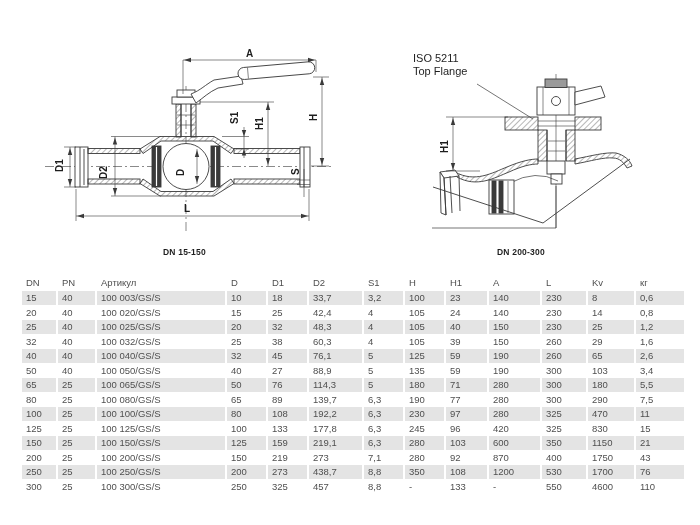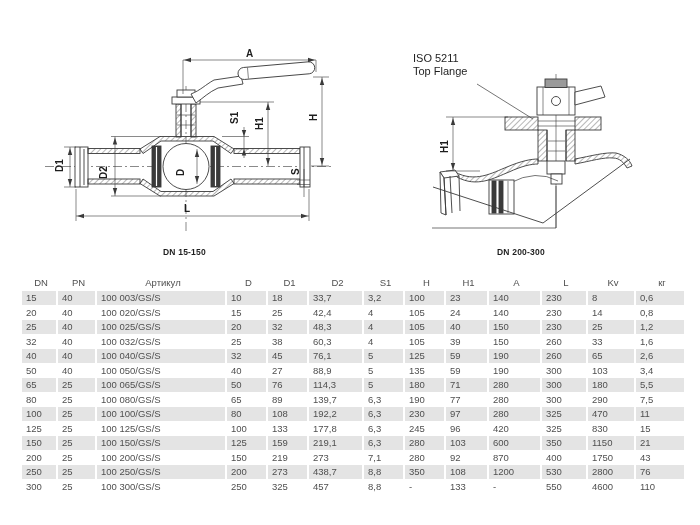--- a/index.html
+++ b/index.html
@@ -5,21 +5,21 @@
   html,body{margin:0;padding:0;background:#fff;}
   #page{position:relative;width:700px;height:525px;background:#ffffff;overflow:hidden;
         font-family:"Liberation Sans",sans-serif;}
   #drawing{position:absolute;left:0;top:0;width:700px;height:270px;}
   svg text{font-family:"Liberation Sans",sans-serif;}
   .dimlbl{font-size:10px;font-weight:700;fill:#1e1e1e;}
   .cap{font-size:8.5px;font-weight:700;fill:#1e1e1e;letter-spacing:.2px;}
   .iso{font-size:11px;font-weight:400;fill:#1e1e1e;}
   #specs{position:absolute;left:20px;top:274px;width:662px;}
   table{border-collapse:separate;border-spacing:2px 1px;table-layout:fixed;width:660px;}
-  th{font-size:9.5px;font-weight:400;color:#4f4f4f;text-align:center;padding:2px 0 2px 4px;
+  th{font-size:9.5px;font-weight:400;color:#4f4f4f;text-align:left;padding:2px 0 2px 4px;
      height:11px;white-space:nowrap;overflow:hidden;}
   td{font-size:9.5px;color:#4f4f4f;padding:0 0 0 4px;height:13.5px;white-space:nowrap;
      overflow:hidden;vertical-align:middle;}
   tr.striped td{background:#e4e4e4;}
 </style>
 </head>
 <body>
 
 <div id="page">
 
@@ -278,21 +278,21 @@
             <td>40</td>
             <td>100 032/GS/S</td>
             <td>25</td>
             <td>38</td>
             <td>60,3</td>
             <td>4</td>
             <td>105</td>
             <td>39</td>
             <td>150</td>
             <td>260</td>
-            <td>33</td>
+            <td>29</td>
             <td>1,6</td>
           </tr>
           <tr class="striped">
             <td>40</td>
             <td>40</td>
             <td>100 040/GS/S</td>
             <td>32</td>
             <td>45</td>
             <td>76,1</td>
             <td>5</td>
@@ -413,21 +413,21 @@
             <td>25</td>
             <td>100 250/GS/S</td>
             <td>200</td>
             <td>273</td>
             <td>438,7</td>
             <td>8,8</td>
             <td>350</td>
             <td>108</td>
             <td>1200</td>
             <td>530</td>
-            <td>2800</td>
+            <td>1700</td>
             <td>76</td>
           </tr>
           <tr>
             <td>300</td>
             <td>25</td>
             <td>100 300/GS/S</td>
             <td>250</td>
             <td>325</td>
             <td>457</td>
             <td>8,8</td>

